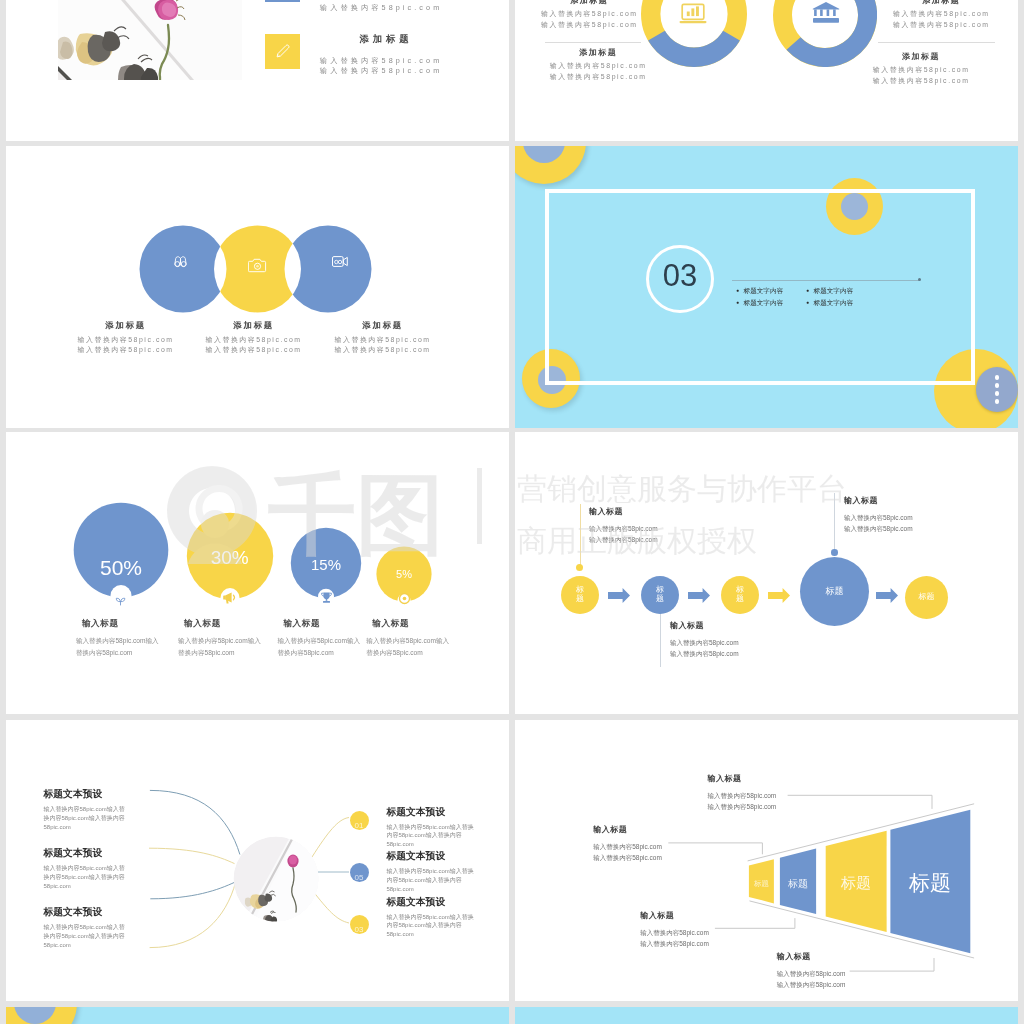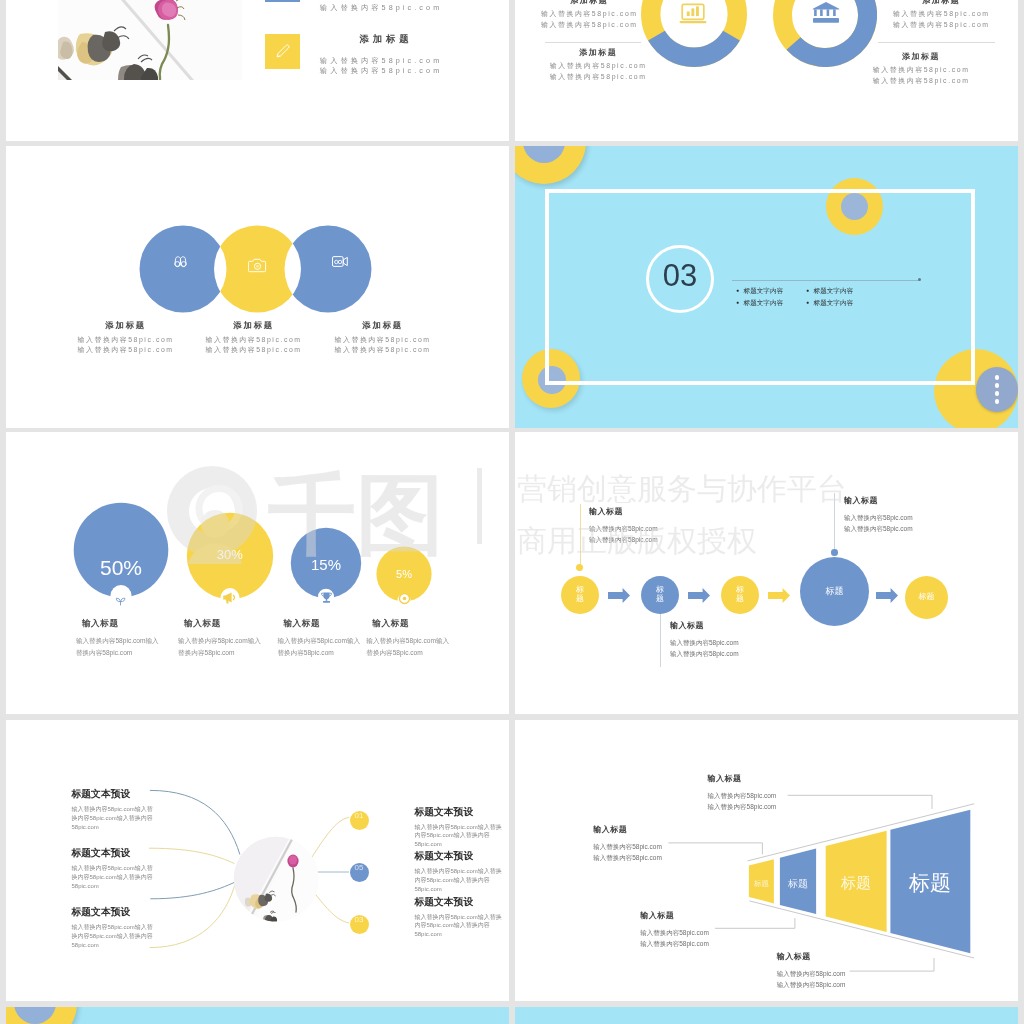--- a/index.html
+++ b/index.html
@@ -73,22 +73,22 @@
   .s6-arrow{position:absolute;}
   .s6-stem{position:absolute;width:1px;background:#d7d7d7;}
   .s6-dot{position:absolute;border-radius:50%;}
   .s6-co{position:absolute;}
   .s6-ct{font-size:8px;font-weight:bold;color:#3f3f3f;letter-spacing:.5px;}
   .s6-cl{font-size:6.5px;color:#6f6f6f;line-height:11px;white-space:nowrap;}
 
   
   .s7-t{font-size:9.8px;color:#2f2f2f;font-weight:bold;letter-spacing:0px;white-space:nowrap;}
   .s7-d{font-size:6px;color:#8a8a8a;line-height:8.8px;}
-  .s7-blk{position:absolute;margin-left:28px;}
-  .s7-num{position:absolute;border-radius:50%;display:flex;align-items:flex-start;
+  .s7-blk{position:absolute;}
+  .s7-num{position:absolute;border-radius:50%;display:flex;align-items:flex-end;
           justify-content:center;font-size:8px;color:rgba(255,255,255,.72);}
 
   
   .s8-co{position:absolute;}
   .s8-ct{font-size:8px;font-weight:bold;color:#3f3f3f;letter-spacing:.5px;white-space:nowrap;}
   .s8-cl{font-size:6.5px;color:#6f6f6f;line-height:11px;white-space:nowrap;}
 
   
   .wmark{position:absolute;left:0;top:0;width:1024px;height:1024px;pointer-events:none;}
 </style>
@@ -307,21 +307,21 @@
           <circle cx="48" cy="86.6" r="9.5" fill="#000"></circle>
         </mask>
     <circle cx="48" cy="45" r="43.2" fill="#f8d548" mask="url(#bm2)"></circle>
   </svg>
   <svg class="s5-ico" style="left:216px;top:157px" width="17" height="17" viewBox="0 0 17 17">
     <path d="M3.2 6.4 L9.6 3.4 v10.2 L3.2 10.6 Z" fill="#f3cf4c"></path>
     <rect x="1.2" y="6.4" width="2.4" height="4.2" rx="0.6" fill="#f3cf4c"></rect>
     <path d="M4 10.8 L6 10.8 L6.6 14.4 H4.6 Z" fill="#f3cf4c"></path>
     <path d="M11.4 6.2 a3.3 3.3 0 0 1 0 4.6" fill="none" stroke="#f3cf4c" stroke-width="1.2" stroke-linecap="round"></path>
   </svg>
-  <div class="s5-pct" style="left:183.7px;top:115px;width:80px;font-size:13px">30%</div>
+  <div class="s5-pct" style="left:183.7px;top:115px;width:80px;font-size:19px">30%</div>
 
   <svg class="s5-bub" style="left:281px;top:95px" width="78" height="78" viewBox="0 0 78 78">
     <mask id="bm3">
           <rect width="78" height="78" fill="#fff"></rect>
           <circle cx="39" cy="69.7" r="8" fill="#000"></circle>
         </mask>
     <circle cx="39" cy="36" r="35.2" fill="#6f95cd" mask="url(#bm3)"></circle>
   </svg>
   <svg class="s5-ico" style="left:313px;top:158px" width="15" height="15" viewBox="0 0 15 15">
     <path d="M4.4 2.6 h6.2 v3.4 a3.1 3.1 0 0 1 -6.2 0z" fill="#6f95cd"></path>

